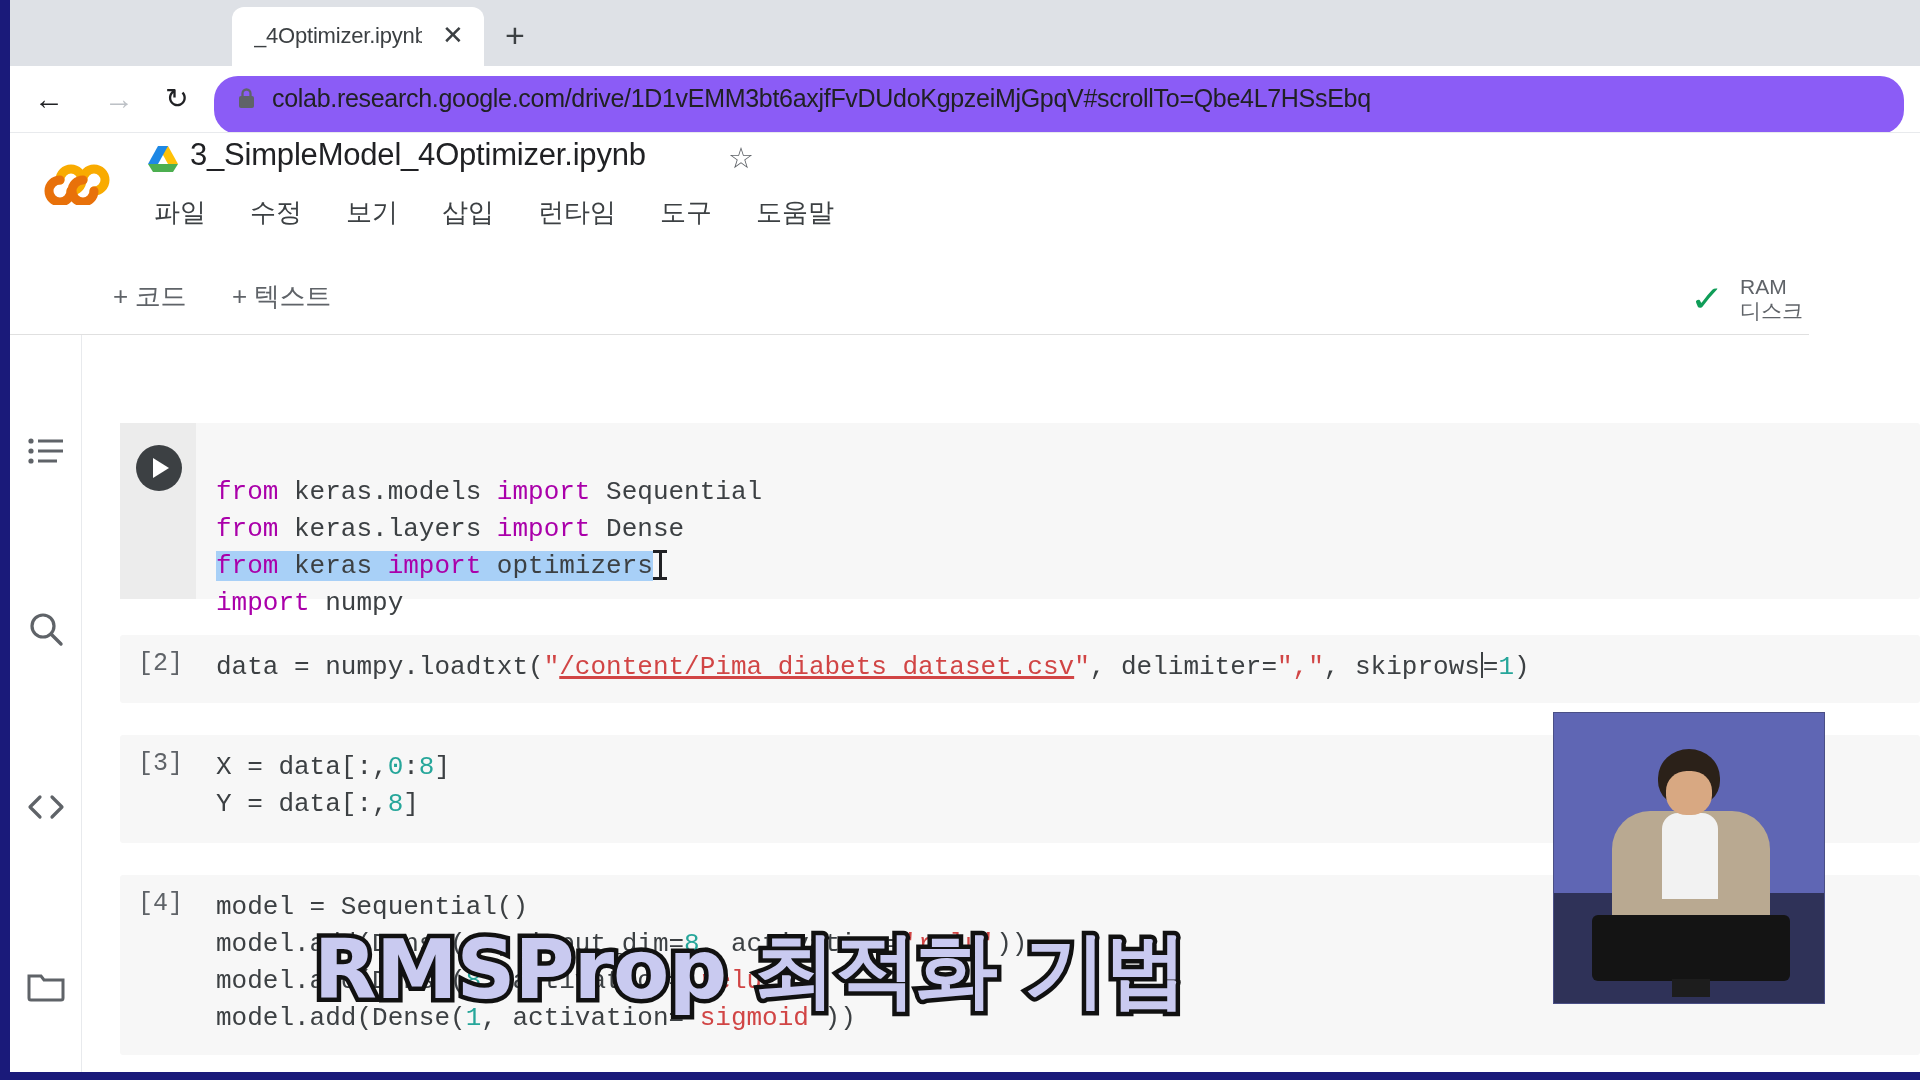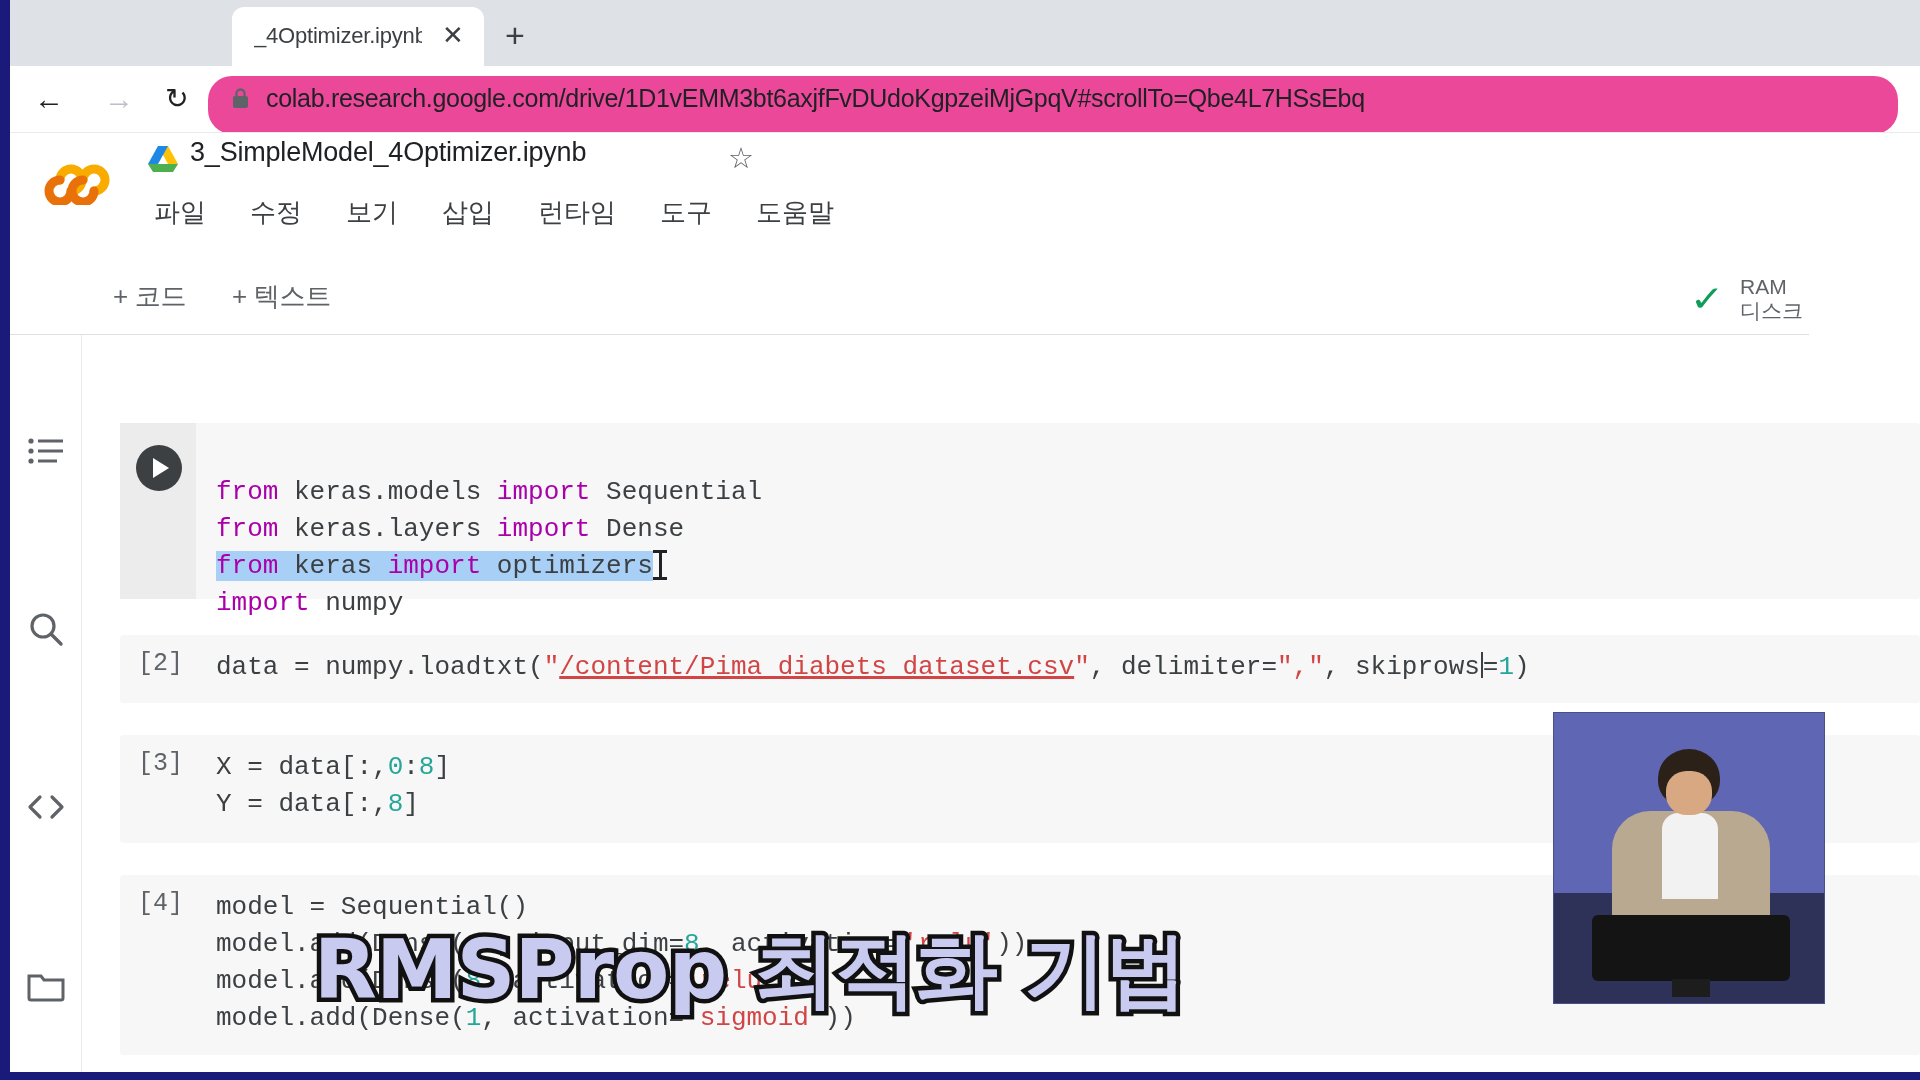--- a/index.html
+++ b/index.html
@@ -146,25 +146,25 @@
     font-size: 30px;
     color: #5f6368;
     cursor: pointer;
   }
   #nav-back  { left: 18px;  color: #202124; }
   #nav-fwd   { left: 88px;  color: #bdc1c6; }
   #nav-reload{ left: 146px; color: #202124; font-size: 28px; }
 
   #omnibox {
     position: absolute;
-    left: 198px;
+    left: 204px;
     top: 10px;
     width: 1690px;
     height: 58px;
-    background: #ec4899;
+    background: #8b5cf6;
     border-radius: 24px;
     display: flex;
     align-items: center;
   }
   #lock-icon {
     position: absolute;
     left: 24px;
     top: 12px;
     width: 17px;
     height: 21px;
@@ -209,21 +209,21 @@
     position: absolute;
     left: 138px;
     top: 12px;
     width: 30px;
     height: 27px;
   }
   #doc-title {
     position: absolute;
     left: 180px;
     top: 4px;
-    font-size: 27px;
+    font-size: 31px;
     color: #202124;
     white-space: nowrap;
     letter-spacing: -0.2px;
   }
   #star-icon {
     position: absolute;
     left: 718px;
     top: 8px;
     font-size: 29px;
     color: #5f6368;

